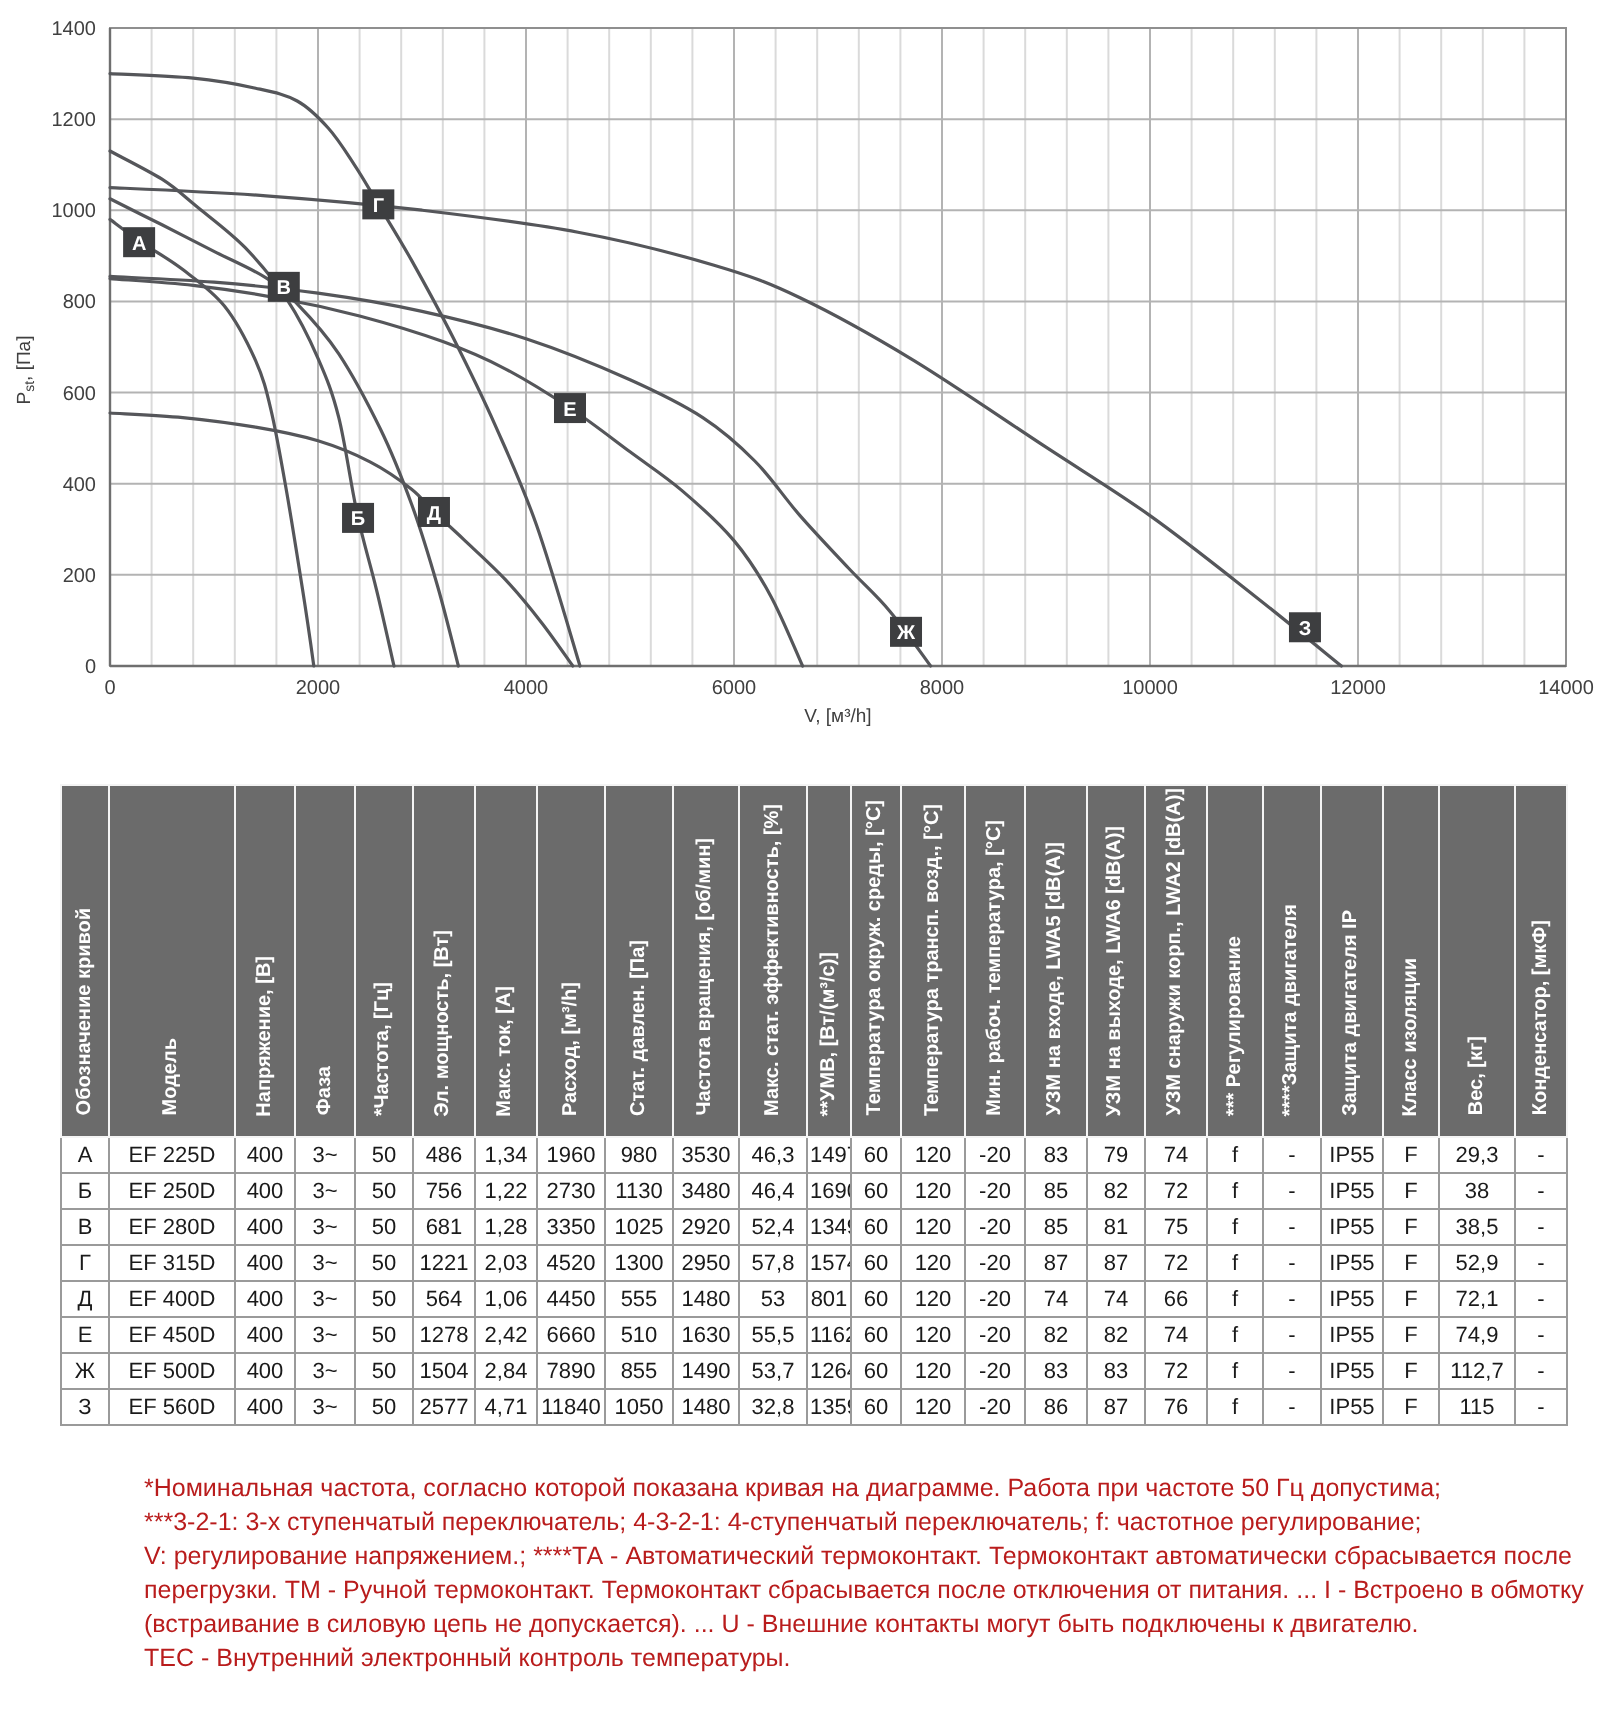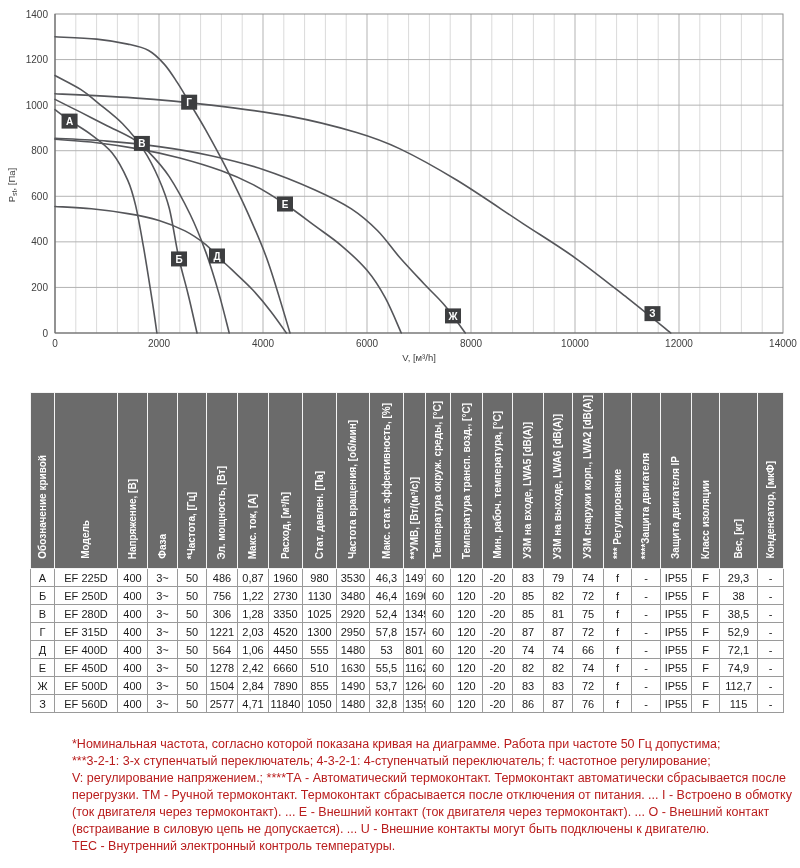--- a/index.html
+++ b/index.html
@@ -169,21 +169,21 @@
           </tr>
         </thead>
       <tbody>
           <tr>
             <td>А</td>
             <td>EF 225D</td>
             <td>400</td>
             <td>3~</td>
             <td>50</td>
             <td>486</td>
-            <td>0,87</td>
+            <td>1,34</td>
             <td>1960</td>
             <td>980</td>
             <td>3530</td>
             <td>46,3</td>
             <td>1497</td>
             <td>60</td>
             <td>120</td>
             <td>-20</td>
             <td>83</td>
             <td>79</td>
@@ -220,21 +220,21 @@
             <td>F</td>
             <td>38</td>
             <td>-</td>
           </tr>
           <tr>
             <td>В</td>
             <td>EF 280D</td>
             <td>400</td>
             <td>3~</td>
             <td>50</td>
-            <td>306</td>
+            <td>681</td>
             <td>1,28</td>
             <td>3350</td>
             <td>1025</td>
             <td>2920</td>
             <td>52,4</td>
             <td>1349</td>
             <td>60</td>
             <td>120</td>
             <td>-20</td>
             <td>85</td>
@@ -379,17 +379,16 @@
           </tr>
         </tbody>
     </table>
   </div>
 
   <div class="foot">
     <div>*Номинальная частота, согласно которой показана кривая на диаграмме. Работа при частоте 50 Гц допустима;</div>
     <div>***3-2-1: 3-х ступенчатый переключатель; 4-3-2-1: 4-ступенчатый переключатель; f: частотное регулирование;</div>
     <div>V: регулирование напряжением.; ****ТА - Автоматический термоконтакт. Термоконтакт автоматически сбрасывается после</div>
     <div>перегрузки. ТМ - Ручной термоконтакт. Термоконтакт сбрасывается после отключения от питания. ... I - Встроено в обмотку</div>
-    <div>(ток двигателя через термоконтакт). ... Е - Внешний контакт (ток двигателя через термоконтакт). ... О - Внешний контакт</div>
     <div>(встраивание в силовую цепь не допускается). ... U - Внешние контакты могут быть подключены к двигателю.</div>
     <div>TEC - Внутренний электронный контроль температуры.</div>
   </div>
 </div>
 
 </body></html>

